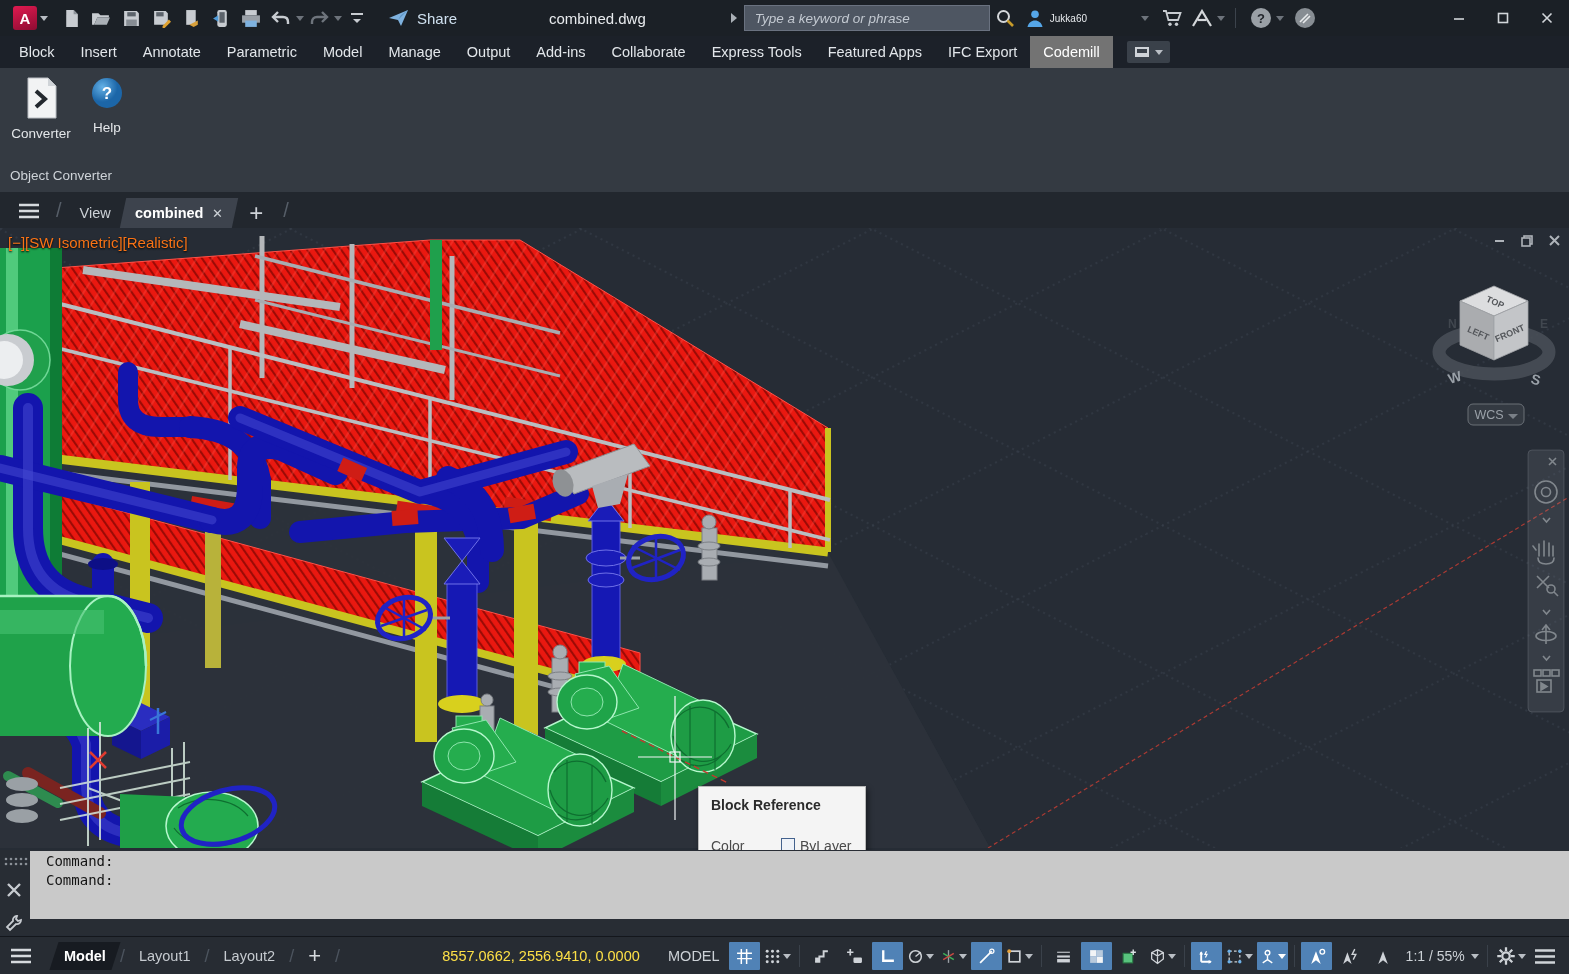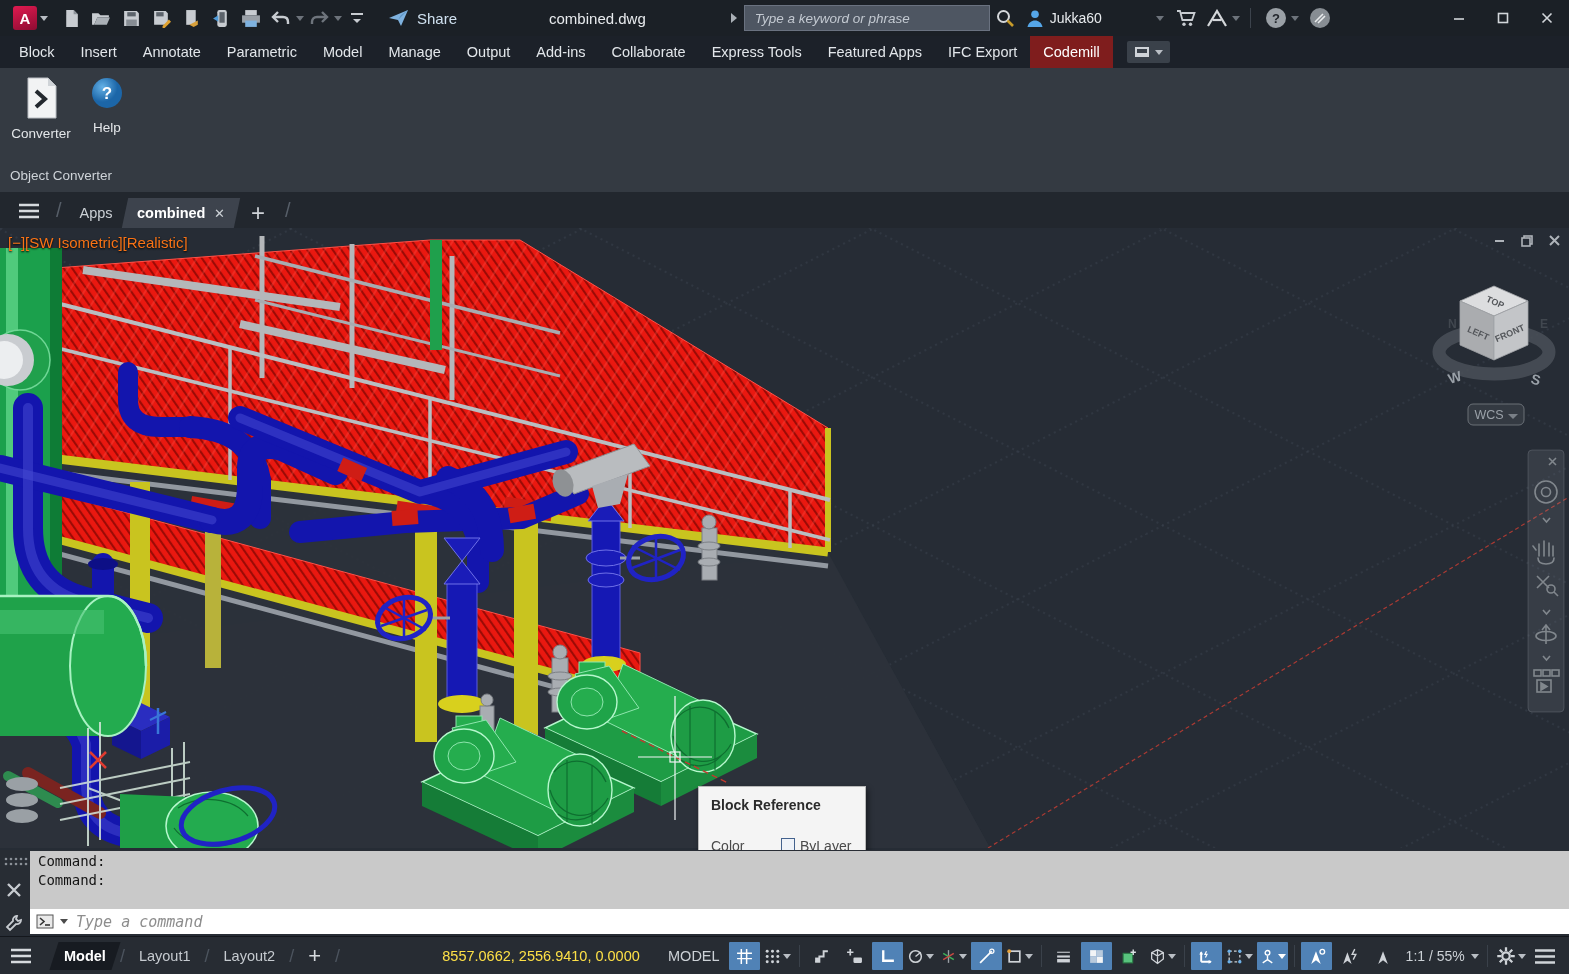--- a/index.html
+++ b/index.html
@@ -11,27 +11,27 @@
   .titlebar{left:0;top:0;width:1569px;height:36px;background:#1b2026;}
   .qat-btn{width:30px;height:30px;display:flex;align-items:center;justify-content:center;cursor:default;}
   .caret{width:0;height:0;border-left:4px solid transparent;border-right:4px solid transparent;border-top:5px solid #b9bec4;display:inline-block;}
   .caret.dim{border-top-color:#6d737b;}
   .applogo{width:24px;height:24px;border-radius:3px;background:linear-gradient(160deg,#e01a50,#8d0c32);
            color:#fff;font-weight:bold;font-size:15px;display:flex;align-items:center;justify-content:center;}
   .doc-title{font-size:15px;color:#e8ebee;}
   .searchbox{width:228px;height:24px;background:#4e5662;border:1px solid #6a7280;display:flex;align-items:center;padding:0 8px;}
   .searchbox input{background:transparent;border:none;outline:none;width:100%;color:#e5e5e5;font-size:13.5px;font-style:italic;font-family:"Liberation Sans",sans-serif;}
   .searchbox input::placeholder{color:#c3c9d1;font-style:italic;}
-  .user-label{font-size:14px;color:#e8ebee;}
+  .user-label{font-size:10px;color:#e8ebee;}
   .winbtn{width:44px;height:30px;display:flex;align-items:center;justify-content:center;color:#d2d6da;font-size:14px;}
   .vline{width:1px;height:20px;background:#3c434c;}
   
   .ribtabs{left:0;top:36px;width:1569px;height:32px;background:#1c2129;display:flex;align-items:stretch;padding-left:6px;}
   .rtab{padding:0 13px;display:flex;align-items:center;font-size:14.5px;color:#e2e6ea;cursor:default;}
-  .rtab.active{background:#7f1d1d;color:#fff;}
+  .rtab.active{background:#737373;color:#fff;}
   .rtab-extra{margin-left:14px;align-self:center;height:22px;background:#3a414a;border-radius:2px;display:flex;align-items:center;padding:0 7px;gap:5px;}
   
   .ribbon{left:0;top:68px;width:1569px;height:124px;background:#343a42;border-bottom:1px solid #171b20;}
   .ribbon-btn{position:absolute;top:8px;width:66px;height:82px;display:flex;flex-direction:column;align-items:center;gap:6px;}
   .ribbon-btn .lbl{font-size:13.5px;color:#e4e7ea;}
   .panel-label{position:absolute;left:10px;top:100px;font-size:13.5px;color:#ced3d8;}
   
   .filetabs{left:0;top:192px;width:1569px;height:36px;background:#22272e;display:flex;align-items:flex-end;}
   .ft-sep{color:#565e68;font-size:20px;margin:0 6px 6px 6px;}
   .ftab{height:30px;display:flex;align-items:center;padding:0 12px;font-size:14.5px;color:#ccd1d6;}
@@ -46,21 +46,21 @@
   .tooltip{left:698px;top:786px;width:168px;height:129px;background:#f4f4f4;border:1px solid #b9b9b9;
            box-shadow:2px 3px 6px rgba(0,0,0,.45);padding:10px 12px;box-sizing:border-box;color:#3c3c3c;}
   .tooltip h4{margin:0 0 25px 0;font-size:14px;color:#2b2b2b;}
   .trow{display:flex;font-size:14px;margin-bottom:5px;color:#4a4a4a;}
   .trow .tl{width:70px;}
   .swatch{width:12px;height:12px;background:#eef2f8;border:1.5px solid #43628e;display:inline-block;margin-right:5px;vertical-align:-1px;}
   
   .cmd{left:0;top:850px;width:1569px;height:85px;background:#282d34;}
   .cmd-left{position:absolute;left:0;top:0;width:30px;height:85px;}
   .cmd-hist{position:absolute;left:30px;top:1px;width:1539px;height:68px;background:#c9c9c9;
-            font-family:"DejaVu Sans Mono",monospace;font-size:14px;color:#141414;line-height:19px;padding:1px 8px;box-sizing:border-box;}
+            font-family:"DejaVu Sans Mono",monospace;font-size:14px;color:#141414;line-height:19px;padding:1px 16px;box-sizing:border-box;}
   .cmd-input{position:absolute;left:30px;top:59px;width:1539px;height:25px;background:#ffffff;display:flex;align-items:center;padding-left:6px;box-sizing:border-box;gap:6px;}
   .cmd-input input{flex:1;border:none;outline:none;font-family:"DejaVu Sans Mono",monospace;font-size:15px;font-style:italic;color:#222;}
   .cmd-input input::placeholder{color:#8d8d8d;font-style:italic;}
   .caret-dark{width:0;height:0;border-left:4px solid transparent;border-right:4px solid transparent;border-top:5px solid #4b4b4b;}
   
   .status{left:0;top:936px;width:1569px;height:38px;background:#272c33;border-top:1px solid #14171c;display:flex;align-items:center;}
   .stab{font-size:14.5px;color:#c6cbd0;padding:0 10px;height:28px;display:flex;align-items:center;}
   .stab.active{background:#171b21;color:#fff;font-weight:bold;transform:skewX(-18deg);margin-left:18px;}
   .stab.active>*{transform:skewX(18deg);}
   .s-sep{color:#4c545e;font-size:18px;padding:0 4px;}
@@ -271,21 +271,21 @@
   </div>
 
   <div class="abs filetabs">
     <div class="qat-btn" style="margin:0 6px 2px 14px">
       <svg width="22" height="16" viewBox="0 0 22 16">
           <path d="M1 2h20M1 8h20M1 14h20" stroke="#d6dade" stroke-width="2.6"></path>
         </svg>
     </div>
     <span class="ft-sep">/</span>
     <div class="ftab">
-        <span>Apps</span>
+        <span>View</span>
       </div>
     <div class="ftab active">
       <span>combined</span>
       <span class="x">✕</span>
     </div>
     <div class="ftab" style="font-size:24px;color:#cfd3d8;padding:0 14px">
         <span>+</span>
       </div>
     <span class="ft-sep">/</span>
   </div>
@@ -600,29 +600,20 @@
           <path d="M2 2l12 12M14 2L2 14" stroke="#c7cbd0" stroke-width="2.4"></path>
         </svg>
       <svg width="18" height="18" viewBox="0 0 18 18" style="margin:12px 0 0 5px">
           <path d="M12 2a4 4 0 0 0-4 5L2 13l3 3 6-6a4 4 0 0 0 5-4l-3 1-2-2z" fill="none" stroke="#c7cbd0" stroke-width="1.8"></path>
         </svg>
     </div>
     <div class="cmd-hist">
       <div>Command:</div>
       <div>Command:</div>
     </div>
-    <div class="cmd-input">
-      <svg width="18" height="15" viewBox="0 0 18 15">
-          <rect x="1" y="1" width="16" height="13" fill="#e9e9e9" stroke="#555"></rect>
-          <path d="M4 4l4 3.5L4 11" fill="none" stroke="#333" stroke-width="1.6"></path>
-          <path d="M9 11h5" stroke="#333" stroke-width="1.6"></path>
-        </svg>
-      <span class="caret-dark"></span>
-      <input type="text" placeholder="Type a command" style="">
-    </div>
   </div>
 
   <div class="abs status">
     <div class="qat-btn" style="margin-left:6px">
       <svg width="22" height="16" viewBox="0 0 22 16">
           <path d="M1 2h20M1 8h20M1 14h20" stroke="#d6dade" stroke-width="2.6"></path>
         </svg>
     </div>
     <div class="stab active">
         <span>Model</span>

